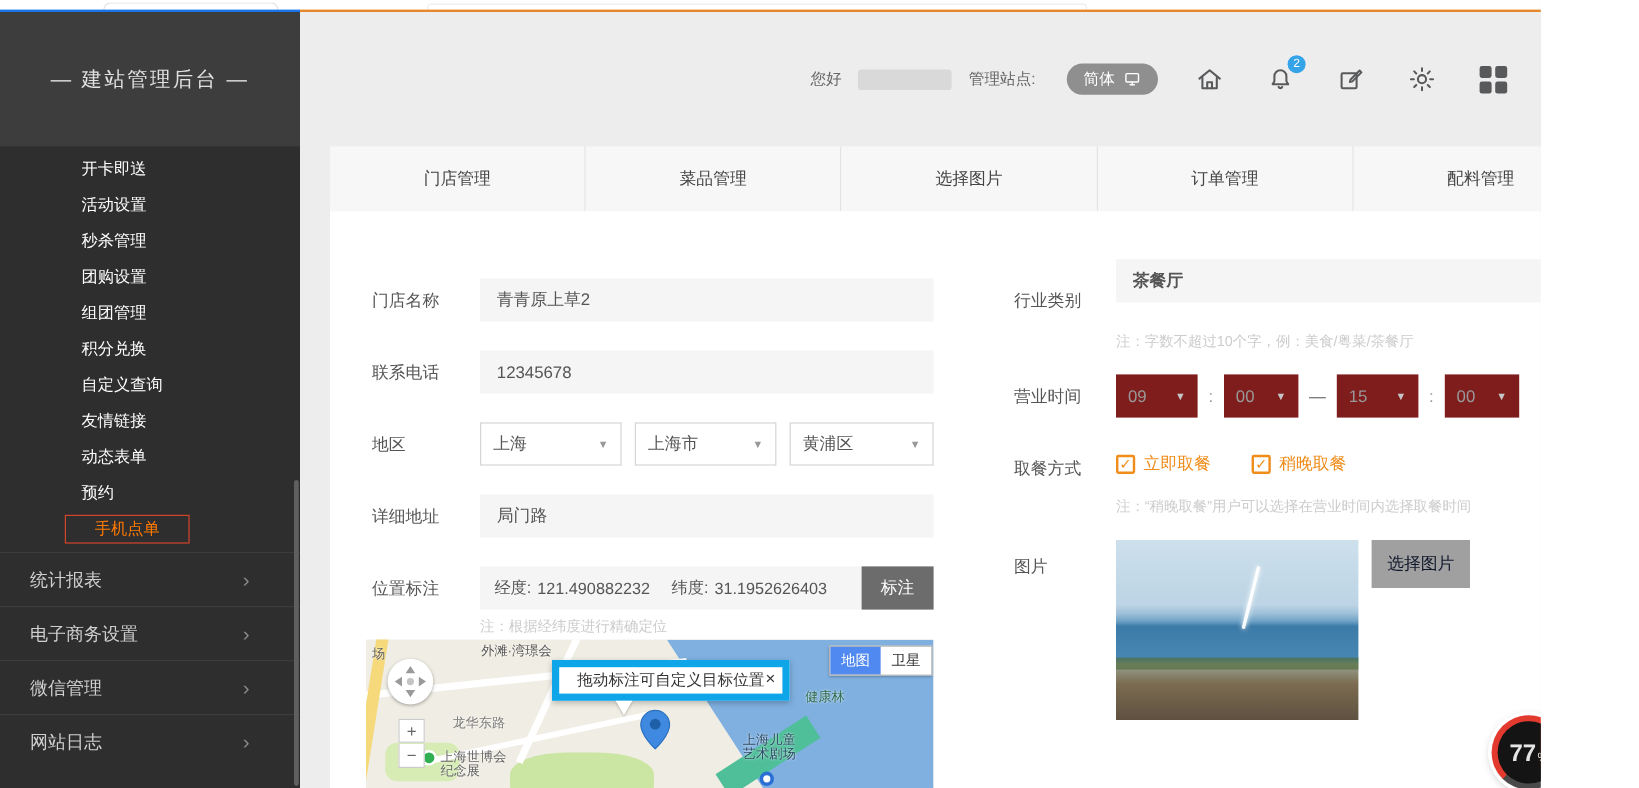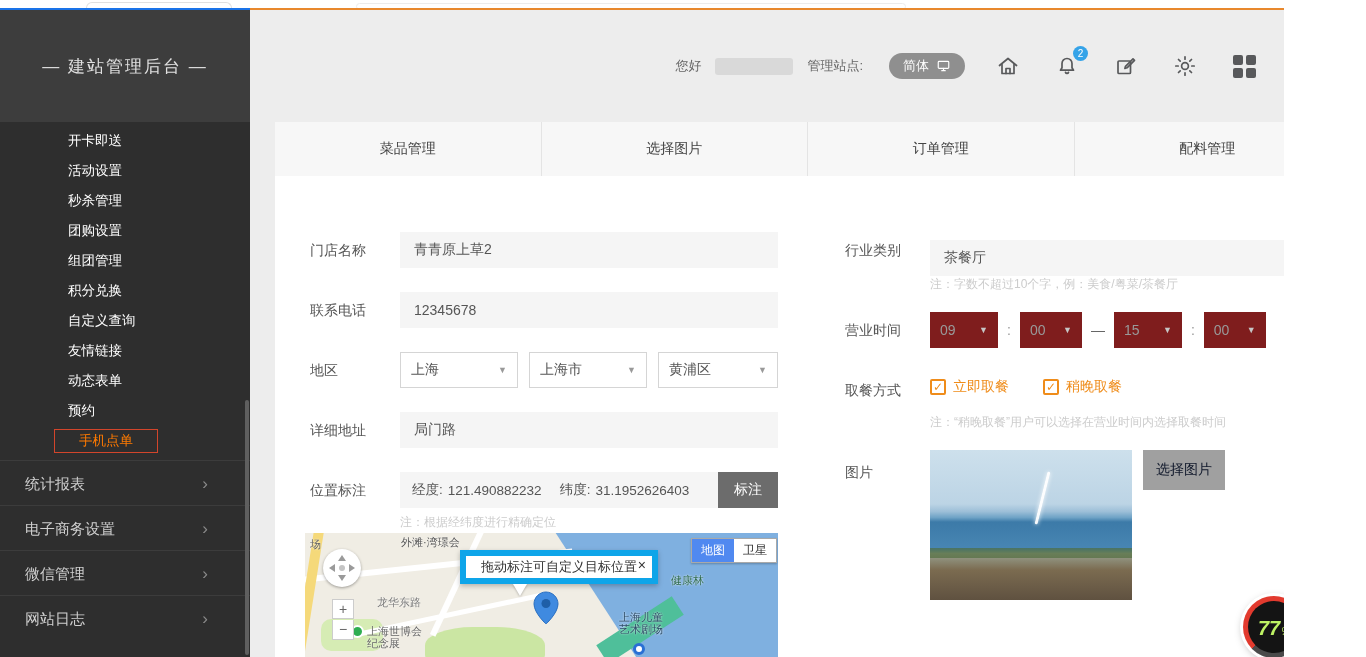--- a/index.html
+++ b/index.html
@@ -103,21 +103,21 @@
   .photo { position:absolute; left:655px; top:274px; width:202px; height:150px;
     background:linear-gradient(180deg,#cde0ec 0%,#bcd4e5 36%,#9dbfd8 41%,#6fa3c6 45%,#3c7aa8 48%,#4886b3 66%,#97a08f 69%,#7b6b50 80%,#5f5140 100%); }
   .fountain { position:absolute; left:55%; top:14%; width:3px; height:36%; background:rgba(255,255,255,.95); transform:rotate(14deg); border-radius:2px; box-shadow:0 0 4px rgba(255,255,255,.9); }
   .trees { position:absolute; bottom:28%; left:0; width:100%; height:7%; background:#4f6b3a; opacity:.65; }
   .choosebtn { position:absolute; left:868px; top:274px; width:82px; height:40px; background:#a0a0a0; color:#0f172a; font-size:14px; display:flex; align-items:center; justify-content:center; }
 
   
   .gauge { position:absolute; left:1243px; top:596px; width:62px; height:62px; border-radius:50%;
     background:conic-gradient(from 225deg,#e23a2e 0 277deg,#4a4a4a 277deg 360deg);
     box-shadow:0 0 0 3px #fff,0 2px 8px rgba(0,0,0,.35); z-index:8; }
-  .gauge-inner { position:absolute; inset:5px; background:#141414; border-radius:50%; display:flex; align-items:baseline; justify-content:center; padding-top:16px; color:#bef264;font-style:italic; }
+  .gauge-inner { position:absolute; inset:5px; background:#141414; border-radius:50%; display:flex; align-items:baseline; justify-content:center; padding-top:16px; color:#e5e5e5; }
   .gnum { font-size:20px; font-weight:bold; }
   .gpct { font-size:10px; margin-left:1px; }
   .temp-pill { position:absolute; left:1300px; top:611px; width:70px; height:40px; background:rgba(45,45,45,.92); border-radius:8px; z-index:7; color:#fff; padding:4px 0 0 8px; }
   .tp1 { display:flex; align-items:center; gap:4px; font-size:12px; }
   .tp2 { font-size:10.5px; color:#ddd; margin-top:2px; }
   .batt { width:9px; height:13px; background:#5ecb5e; border-radius:2px; position:relative; }
   .batt:before { content:""; position:absolute; top:-3px; left:2.5px; width:4px; height:3px; background:#5ecb5e; border-radius:1px; }
 </style>
 </head>
 <body>
@@ -218,20 +218,21 @@
         <div class="hicon" data-interactable="true">
           <svg width="24" height="24" viewBox="0 0 24 24">
               <path d="M12 3.5V11"></path>
               <path d="M8 5.8a7 7 0 1 0 8 0"></path>
             </svg>
         </div>
       </div>
     </div>
 
     <div class="tabbar" data-interactable="false">
+      <div class="tab" data-interactable="true">门店管理</div>
       <div class="tab" data-interactable="true">菜品管理</div>
       <div class="tab" data-interactable="true">选择图片</div>
       <div class="tab" data-interactable="true">订单管理</div>
       <div class="tab" data-interactable="true">配料管理</div>
     </div>
 
     <div class="content" data-interactable="false">
       <div class="c-scroll" data-interactable="true"></div>
 
       <span class="flabel" style="left:35px; top:66px;" data-interactable="false">门店名称</span>
@@ -314,21 +315,21 @@
         </div>
         <div class="tt-tail" data-interactable="false"></div>
 
         <svg class="pin" width="26" height="34" viewBox="0 0 26 34" data-interactable="true">
           <path d="M13 1C6.4 1 1 6.4 1 13c0 9 12 20 12 20s12-11 12-20C25 6.4 19.6 1 13 1z" fill="#3f8ae0" stroke="#2a6fc0"></path>
           <circle cx="13" cy="12.5" r="4.5" fill="#1f5fa8"></circle>
         </svg>
       </div>
 
       <span class="flabel" style="left:570px; top:66px;" data-interactable="false">行业类别</span>
-      <input class="tinput" style="left: 655px; top: 64px; width: 382px;" data-interactable="true" value="茶餐厅">
+      <input class="tinput" style="left: 655px; top: 40px; width: 382px; font-weight: bold;" data-interactable="true" value="茶餐厅">
       <span class="note" style="left:655px; top:100px;" data-interactable="false">注：字数不超过10个字，例：美食/粤菜/茶餐厅</span>
 
       <span class="flabel" style="left:570px; top:146px;" data-interactable="false">营业时间</span>
       <div class="timerow" data-interactable="false">
         <div class="tsel" data-interactable="true">
           <span data-interactable="false">09</span>
           <span class="caret" data-interactable="false">▼</span>
         </div>
         <span data-interactable="false">:</span>
         <div class="tsel" style="width:62px;" data-interactable="true">

